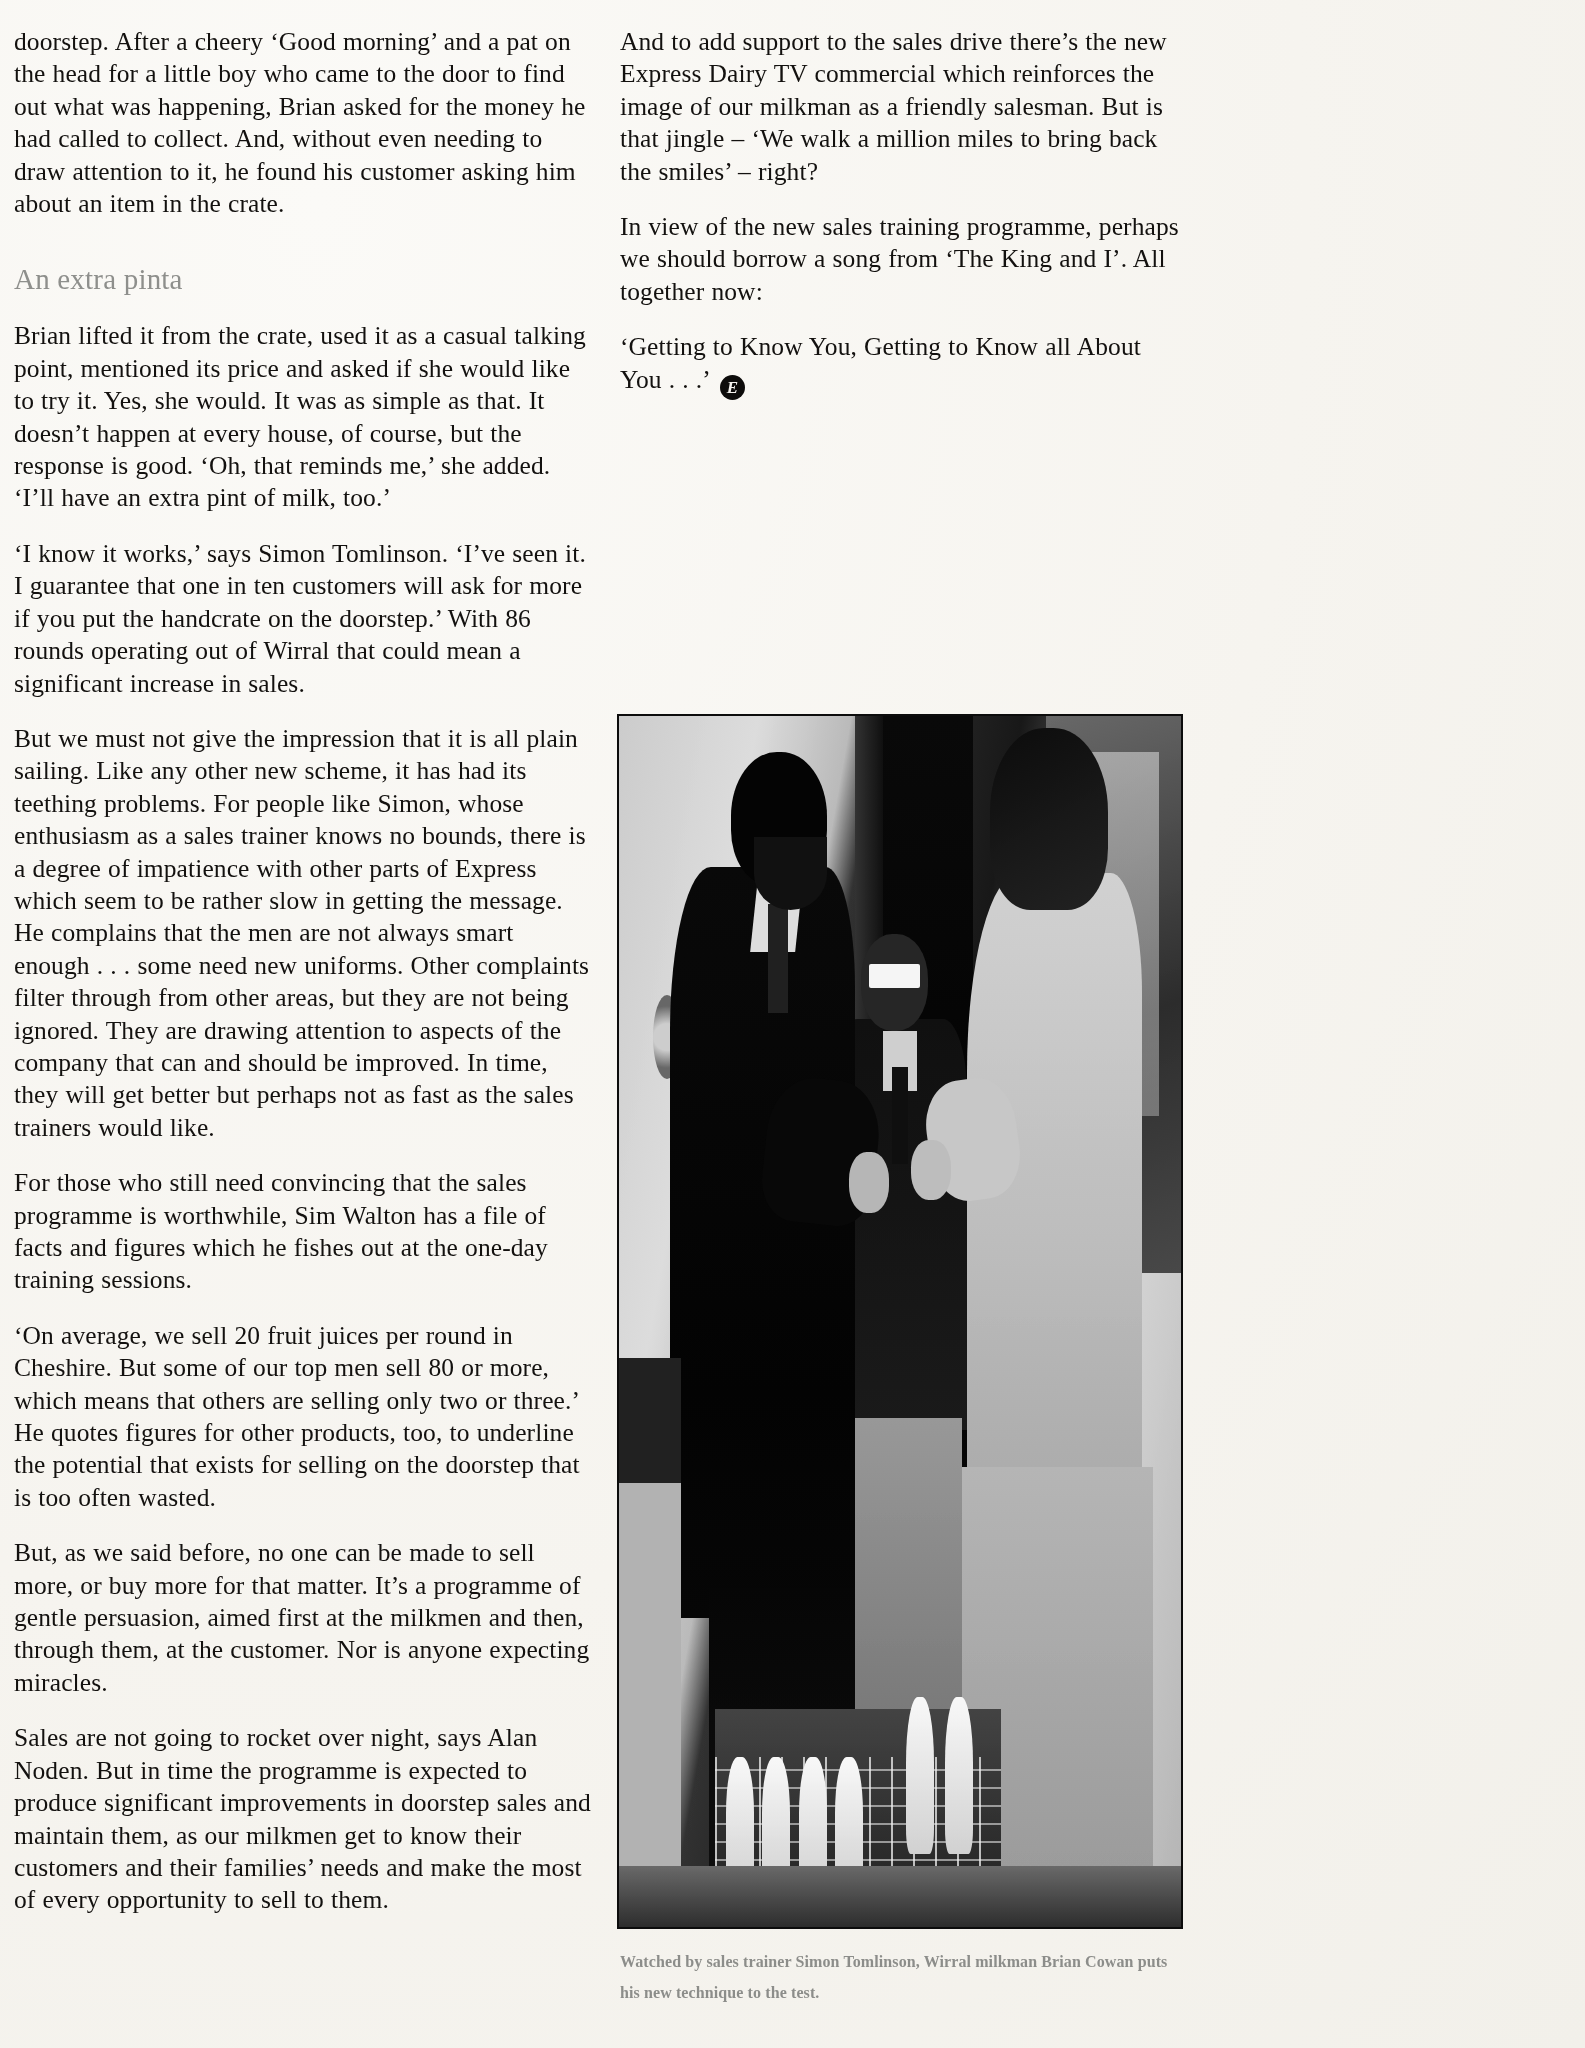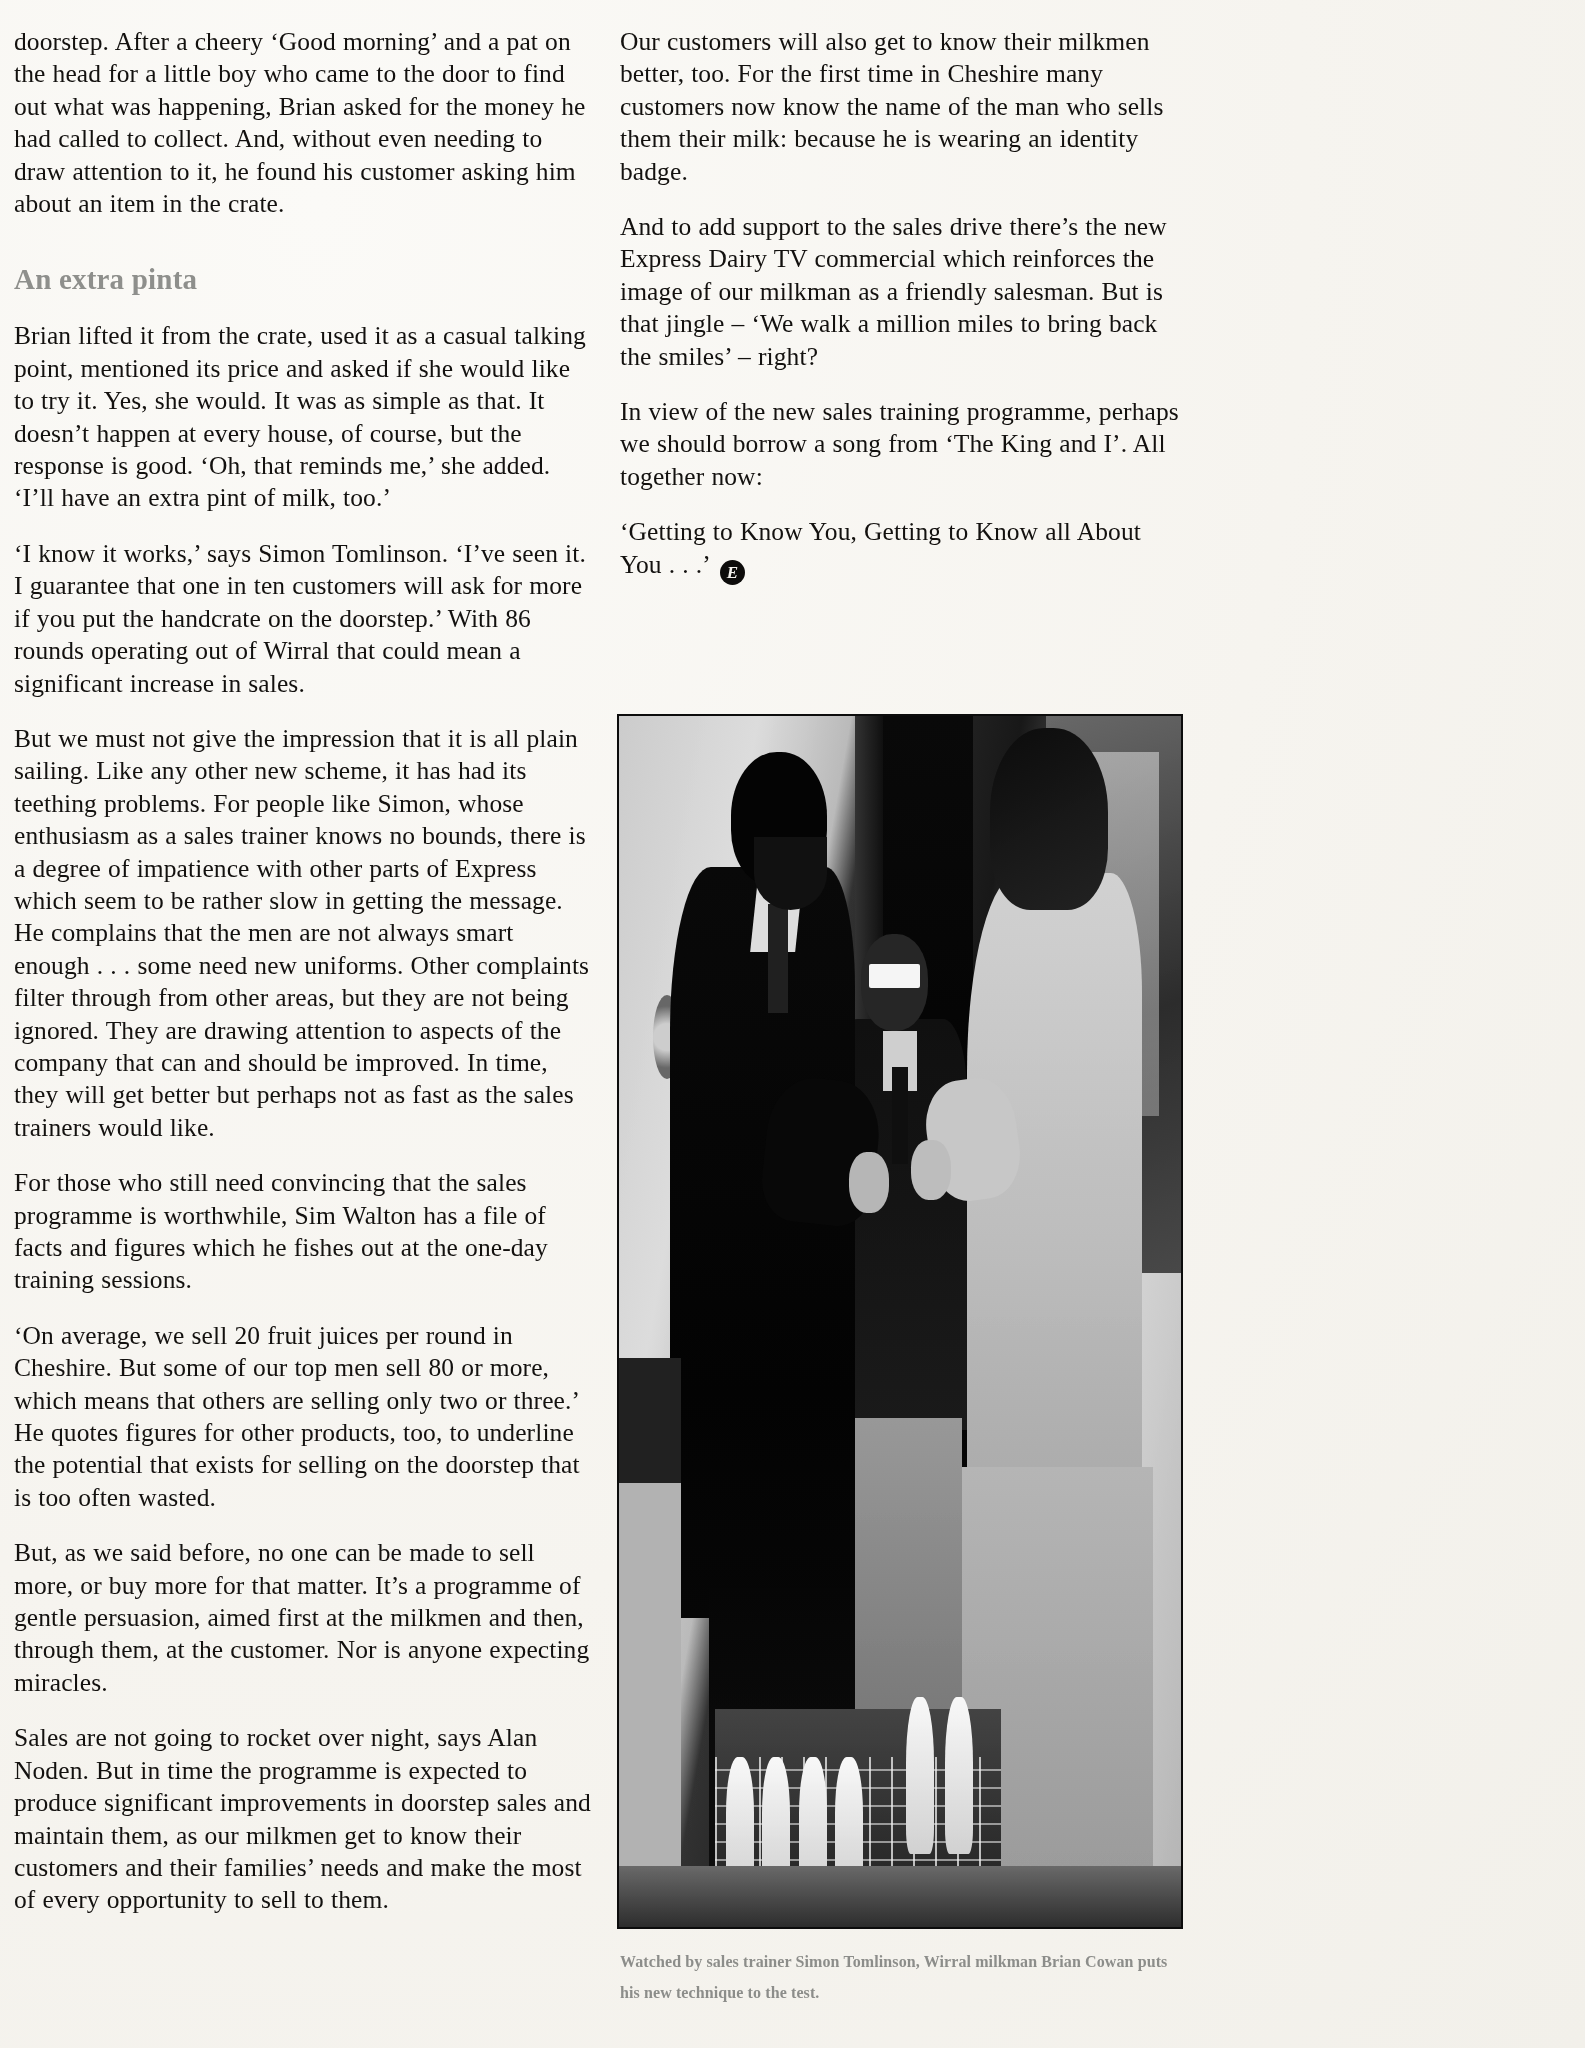--- a/index.html
+++ b/index.html
@@ -40,21 +40,21 @@
     text-align: left;
     letter-spacing: 0.1px;
     word-spacing: 0.6px;
   }
   p.para:first-child { margin-top: 16px; }
 
   h2.section-head {
     margin: 42px 0 24px 0;
     font-size: 29px;
     line-height: 34px;
-    font-weight: bold;
+    font-weight: normal;
     color: #8e8f8c;
     letter-spacing: 0.2px;
   }
 
   .ital { }
 
   
   .endmark {
     display: inline-block;
     vertical-align: -3px;
@@ -204,21 +204,20 @@
 
   <p class="para">
     <span>But, as we said before, no one can be </span><span class="ital">made</span><span> to sell more, or buy more for that matter. It’s a programme of gentle persuasion, aimed first at the milkmen and then, through them, at the customer. Nor is anyone expecting miracles.</span>
   </p>
 
   <p class="para">Sales are not going to rocket over night, says Alan Noden. But in time the programme is expected to produce significant improvements in doorstep sales and maintain them, as our milkmen get to know their customers and their families’ needs and make the most of every opportunity to sell to them.</p>
 </div>
 
 <div class="col col-right">
 
-  <p class="para">Our customers will also get to know their milkmen better, too. For the first time in Cheshire many customers now know the name of the man who sells them their milk: because he is wearing an identity badge.</p>
 
   <p class="para">And to add support to the sales drive there’s the new Express Dairy TV commercial which reinforces the image of our milkman as a friendly salesman. But is that jingle – ‘We walk a million miles to bring back the smiles’ – right?</p>
 
   <p class="para">In view of the new sales training programme, perhaps we should borrow a song from ‘The King and I’. All together now:</p>
 
   <p class="para">
     <span>‘Getting to Know You, Getting to Know all About You . . .’</span><span class="endmark">E</span>
   </p>
 </div>
 

